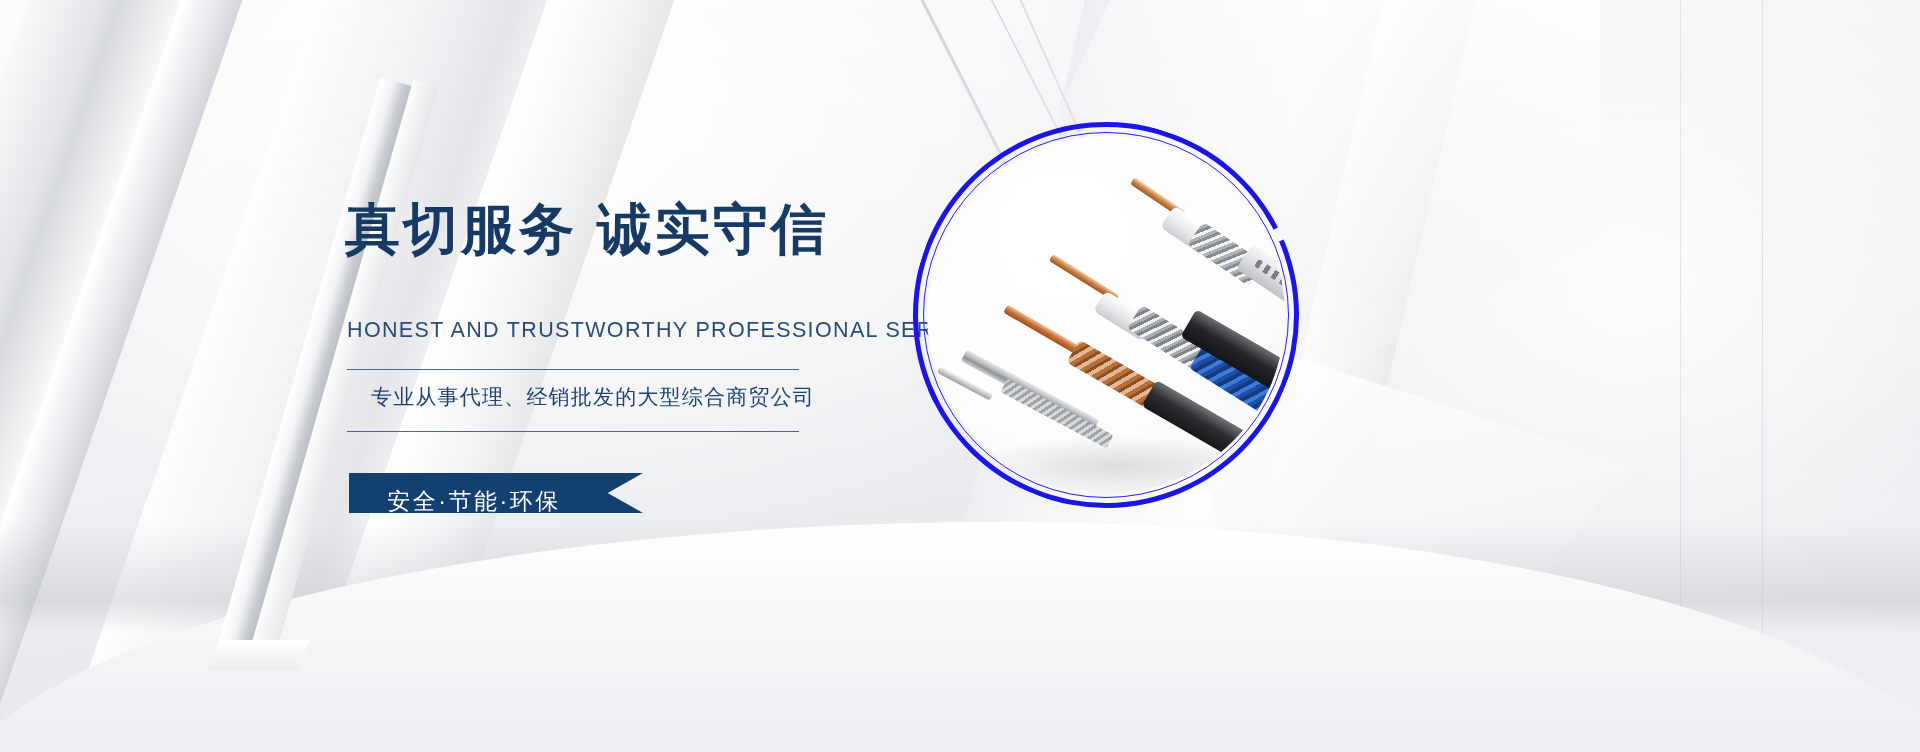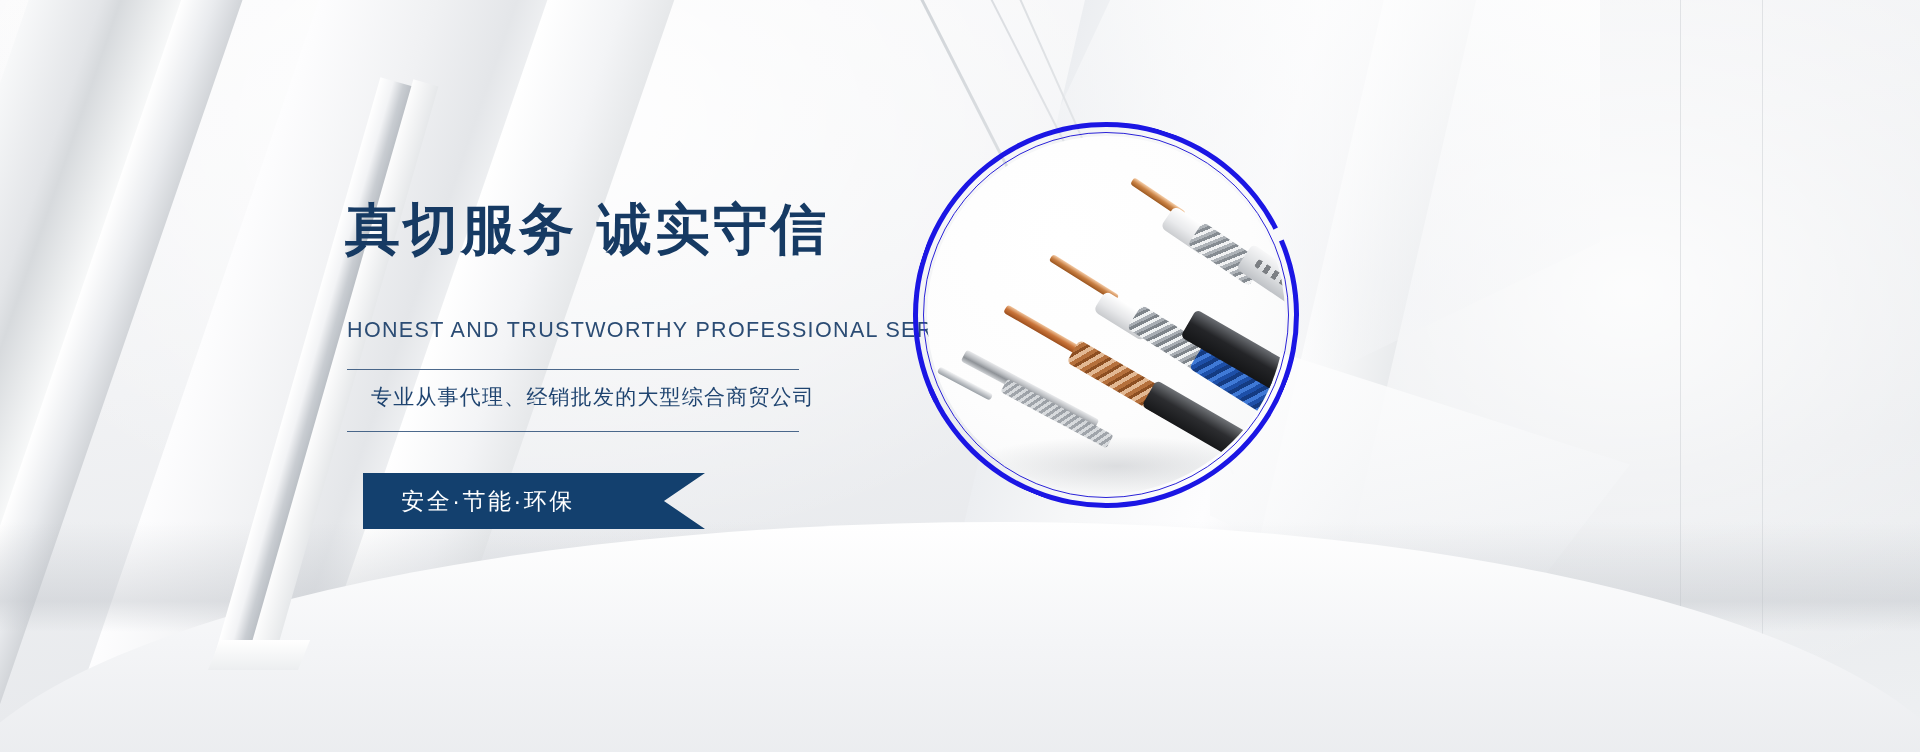--- a/index.html
+++ b/index.html
@@ -117,21 +117,21 @@
   .rule{position:absolute;left:2px;width:452px;height:1px;background:#2d4f78;opacity:.85;}
   .rule-top{top:369px;}
   .rule-bot{top:431px;}
 
   .desc{
     position:absolute;top:383px;left:2px;
     font-size:21px;letter-spacing:1.2px;white-space:nowrap;
     color:#1f4470;
     margin-left:24px;
   }
-  .ribbon-wrap{position:absolute;top:473px;left:18px;width:294px;height:56px;padding-left:48px;}
+  .ribbon-wrap{position:absolute;top:473px;left:4px;width:294px;height:40px;}
   .ribbon-body{
     position:absolute;inset:0;
     background:#13406e;
     clip-path:polygon(0 0,100% 0,88% 50%,100% 100%,0 100%);
   }
   .ribbon-text{
     position:absolute;left:0;top:0;width:250px;height:56px;
     display:flex;align-items:center;justify-content:center;
     color:#ffffff;font-size:23px;letter-spacing:2.5px;
   }

